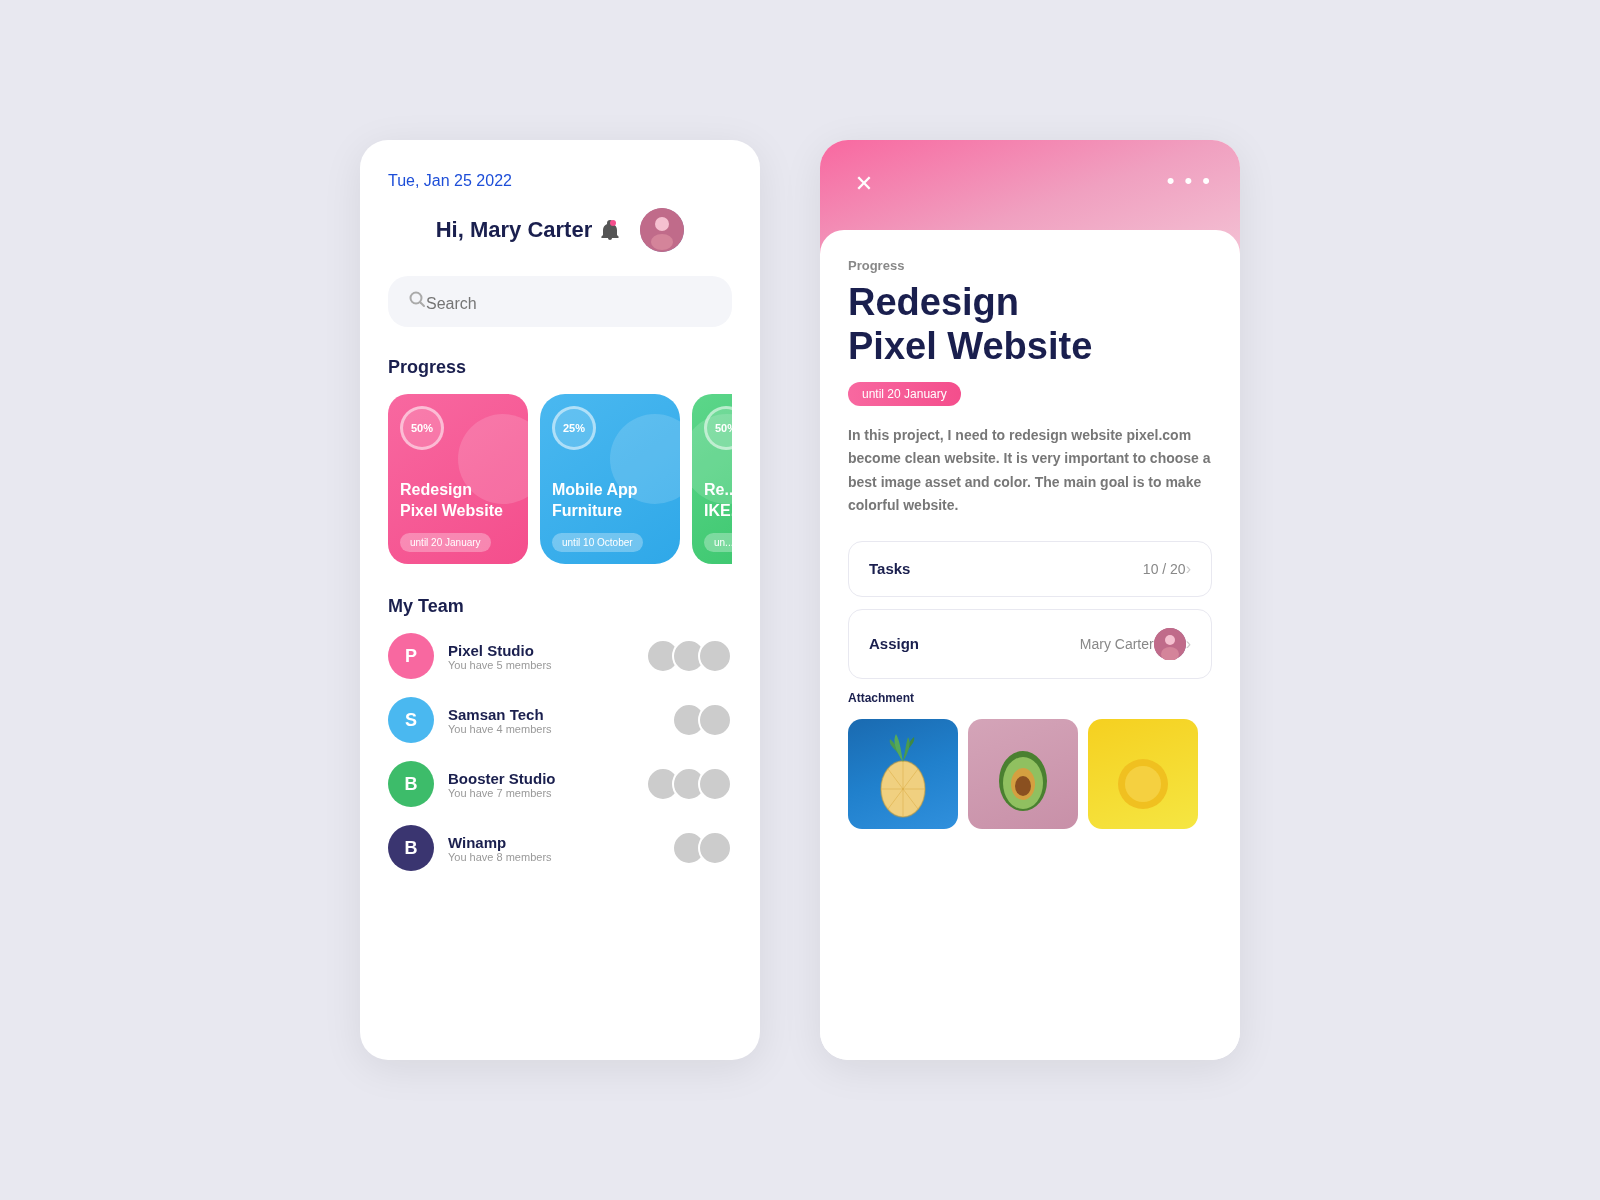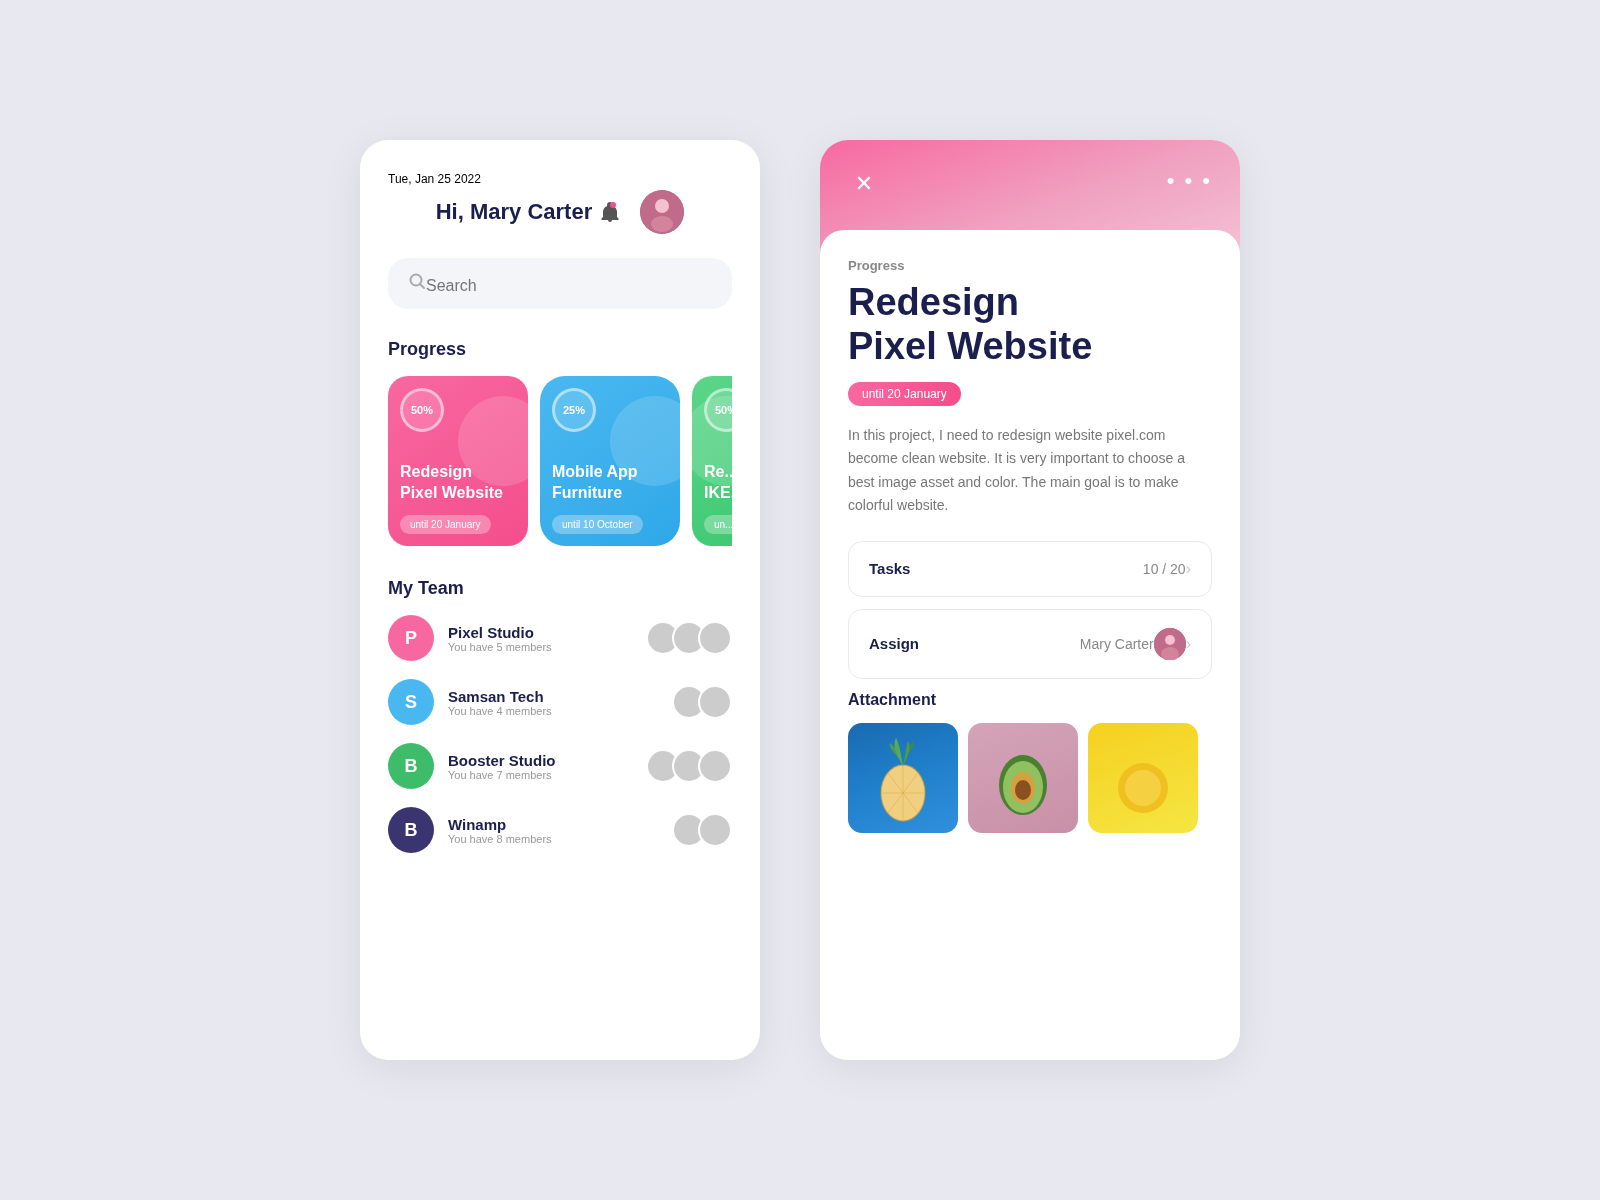--- a/index.html
+++ b/index.html
@@ -19,23 +19,23 @@
       background: #ffffff;
       border-radius: 28px;
       width: 400px;
       min-height: 920px;
       padding: 32px 28px 40px;
       box-shadow: 0 8px 40px rgba(0,0,0,0.08);
       position: relative;
     }
 
     .header-meta {
-      font-size: 12px;
-      color: #000000;
-      margin-bottom: 4px;
+      font-size: 16px;
+      color: #1d4ed8;
+      margin-bottom: 18px;
     }
 
     .header-row {
       display: flex;
       align-items: center;
       justify-content: center;
       margin-bottom: 24px;
     }
 
     .greeting {
@@ -331,20 +331,21 @@
       color: white;
       display: inline-block;
       margin-bottom: 18px;
     }
 
     .project-description {
       font-size: 14px;
       color: #777;
       line-height: 1.65;
       margin-bottom: 24px;
+      font-weight: bold;
     }
 
     .info-row {
       border: 1.5px solid #e8e8f0;
       border-radius: 14px;
       padding: 18px 20px;
       display: flex;
       align-items: center;
       justify-content: space-between;
       margin-bottom: 12px;
@@ -368,21 +369,21 @@
     .chevron-right {
       font-size: 16px;
       color: #ccc;
     }
 
     .attachment-section {
       margin-top: 8px;
     }
 
     .attachment-title {
-      font-size: 16px;
+      font-size: 12px;
       font-weight: 800;
       color: #1a1f4e;
       margin-bottom: 14px;
     }
 
     .attachment-grid {
       display: flex;
       gap: 10px;
     }
 

